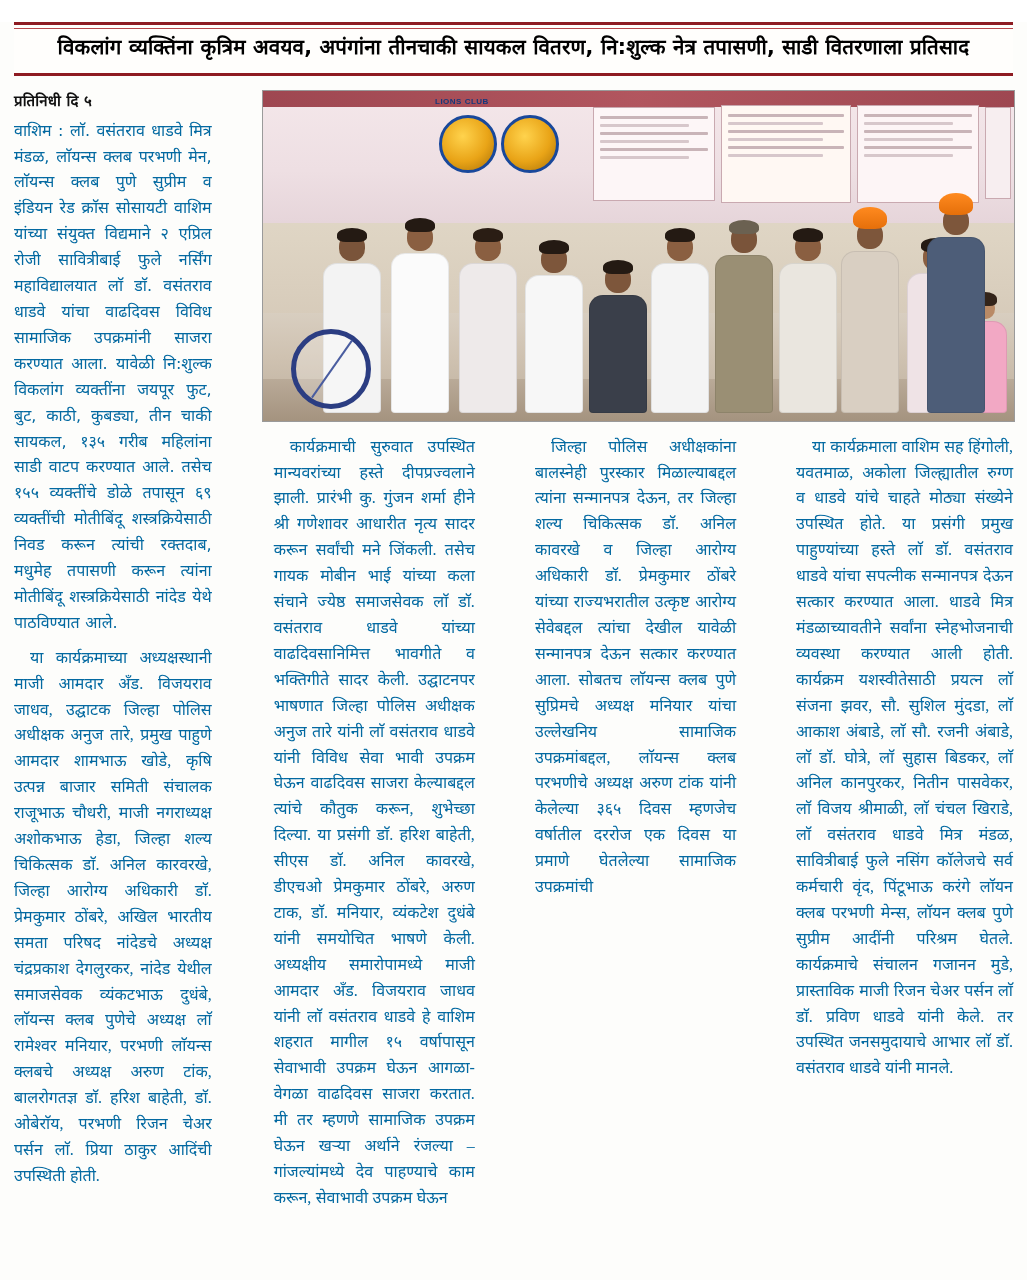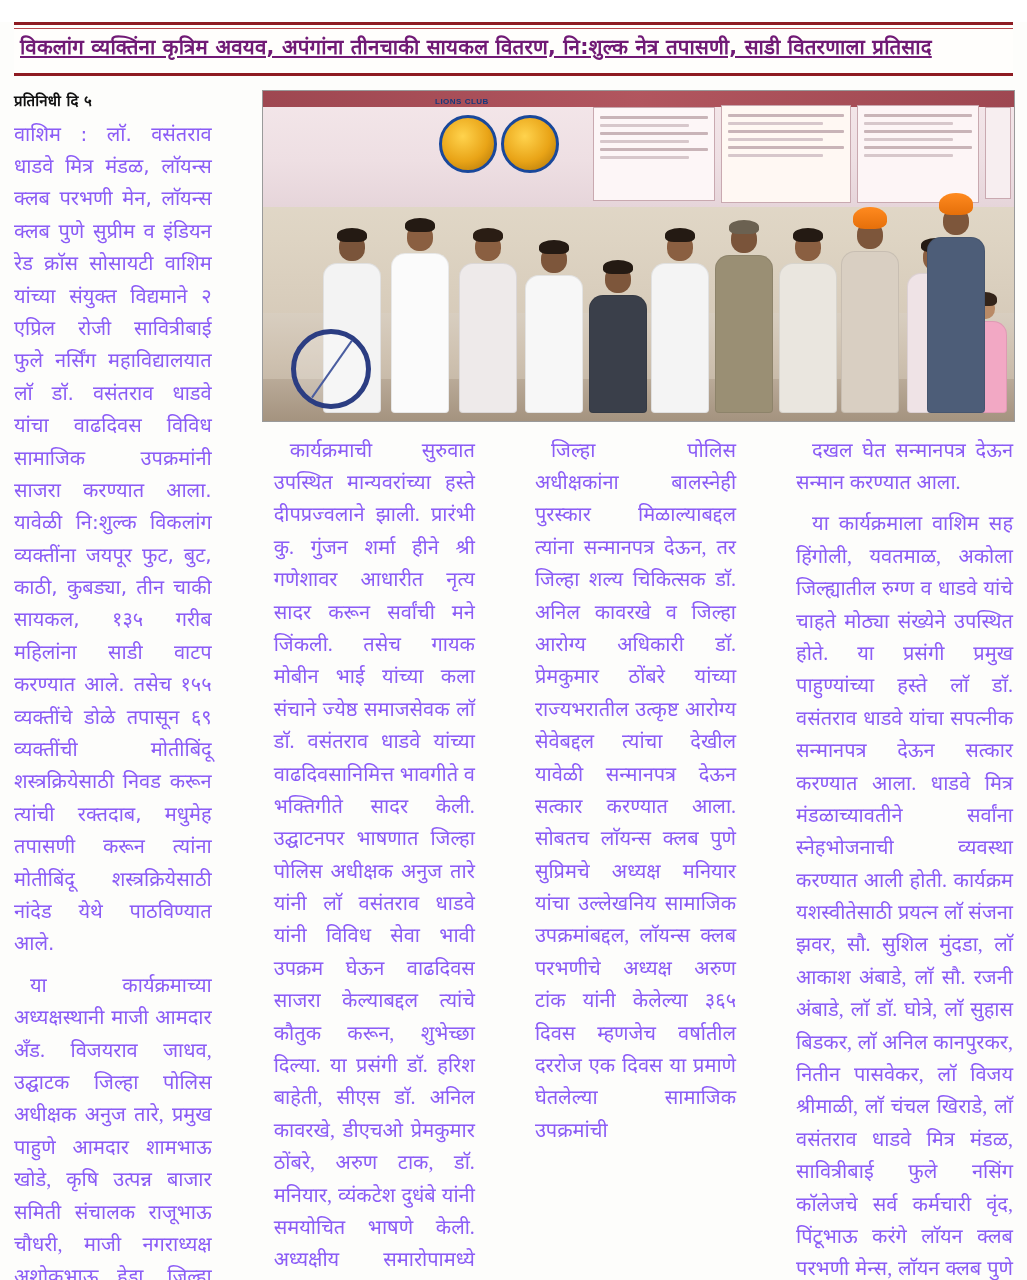--- a/index.html
+++ b/index.html
@@ -39,23 +39,23 @@
     top: 3px;
     height: 1px;
     background: #b8474d;
   }
   .headline-text {
     font-family: "DejaVu Sans", sans-serif;
     font-weight: bold;
     font-size: 20.5px;
     line-height: 1.25;
     letter-spacing: 0.2px;
-    color: #701a75;
+    color: #000000;
+    text-align: center;
     white-space: nowrap;
-    text-decoration: underline;
   }
 
   
   .content {
     position: relative;
     margin-top: 14px;
     display: flex;
     align-items: flex-start;
     gap: 40px;
   }
@@ -72,26 +72,26 @@
     font-family: "DejaVu Sans", sans-serif;
     font-weight: bold;
     font-size: 15px;
     color: #111;
     margin-bottom: 8px;
     letter-spacing: .2px;
   }
 
   p.body {
     font-family: "DejaVu Sans", sans-serif;
-    font-size: 20px;
+    font-size: 16px;
     line-height: 1.62;
     text-align: justify;
     text-justify: inter-word;
     margin: 0 0 9px 0;
-    color: #8b5cf6;
+    color: #0369a1;
     word-spacing: 0.5px;
   }
   p.body.first-indent { text-indent: 16px; font-family: Liberation Serif, serif; }
   p.body.dateline { text-indent: 0; }
 
   
   .photo-wrap {
     position: absolute;
     left: 248px;
     top: 0;
@@ -106,21 +106,21 @@
     width: 100%;
     height: 100%;
     background:
       linear-gradient(to bottom, #e8e0d2 0%, #ded4c3 45%, #cdbfae 100%);
     overflow: hidden;
   }
   
   .backdrop {
     position: absolute;
     left: 0; top: 0; right: 0;
-    height: 116px;
+    height: 132px;
     background:
       linear-gradient(to bottom, #f4e7ea 0%, #eedfe3 60%, #e6d5da 100%);
   }
   .backdrop .strip {
     position: absolute;
     left: 0; right: 0; top: 0;
     height: 16px;
     background: linear-gradient(to right,#8f2b36,#a63c46,#8f2b36);
     opacity: .85;
   }
@@ -273,21 +273,20 @@
     </div>
 
     <div class="col col-3 col-stack">
       <div class="below-photo">
         <p class="body first-indent">जिल्हा पोलिस अधीक्षकांना बालस्नेही पुरस्कार मिळाल्याबद्दल त्यांना सन्मानपत्र देऊन, तर जिल्हा शल्य चिकित्सक डाॅ. अनिल कावरखे व जिल्हा आरोग्य अधिकारी डाॅ. प्रेमकुमार ठोंबरे यांच्या राज्यभरातील उत्कृष्ट आरोग्य सेवेबद्दल त्यांचा देखील यावेळी सन्मानपत्र देऊन सत्कार करण्यात आला. सोबतच लाॅयन्स क्लब पुणे सुप्रिमचे अध्यक्ष मनियार यांचा उल्लेखनिय सामाजिक उपक्रमांबद्दल, लाॅयन्स क्लब परभणीचे अध्यक्ष अरुण टांक यांनी केलेल्या ३६५ दिवस म्हणजेच वर्षातील दररोज एक दिवस या प्रमाणे घेतलेल्या सामाजिक उपक्रमांची</p>
       </div>
     </div>
 
     <div class="col col-4 col-stack">
       <div class="below-photo">
-        <p class="body first-indent">दखल घेत सन्मानपत्र देऊन सन्मान करण्यात आला.</p>
         <p class="body first-indent">या कार्यक्रमाला वाशिम सह हिंगोली, यवतमाळ, अकोला जिल्ह्यातील रुग्ण व धाडवे यांचे चाहते मोठ्या संख्येने उपस्थित होते. या प्रसंगी प्रमुख पाहुण्यांच्या हस्ते लाॅ डाॅ. वसंतराव धाडवे यांचा सपत्नीक सन्मानपत्र देऊन सत्कार करण्यात आला. धाडवे मित्र मंडळाच्यावतीने सर्वांना स्नेहभोजनाची व्यवस्था करण्यात आली होती. कार्यक्रम यशस्वीतेसाठी प्रयत्न लाॅ संजना झवर, सौ. सुशिल मुंदडा, लाॅ आकाश अंबाडे, लाॅ सौ. रजनी अंबाडे, लाॅ डाॅ. घोत्रे, लाॅ सुहास बिडकर, लाॅ अनिल कानपुरकर, नितीन पासवेकर, लाॅ विजय श्रीमाळी, लाॅ चंचल खिराडे, लाॅ वसंतराव धाडवे मित्र मंडळ, सावित्रीबाई फुले नसिंग काॅलेजचे सर्व कर्मचारी वृंद, पिंटूभाऊ करंगे लाॅयन क्लब परभणी मेन्स, लाॅयन क्लब पुणे सुप्रीम आदींनी परिश्रम घेतले. कार्यक्रमाचे संचालन गजानन मुडे, प्रास्ताविक माजी रिजन चेअर पर्सन लाॅ डाॅ. प्रविण धाडवे यांनी केले. तर उपस्थित जनसमुदायाचे आभार लाॅ डाॅ. वसंतराव धाडवे यांनी मानले.</p>
       </div>
     </div>
 
     <div class="photo-wrap">
       <div class="photo">
         <div class="backdrop">
           <div class="strip"></div>
           <div class="poster p1">
               <div class="poster-lines">

